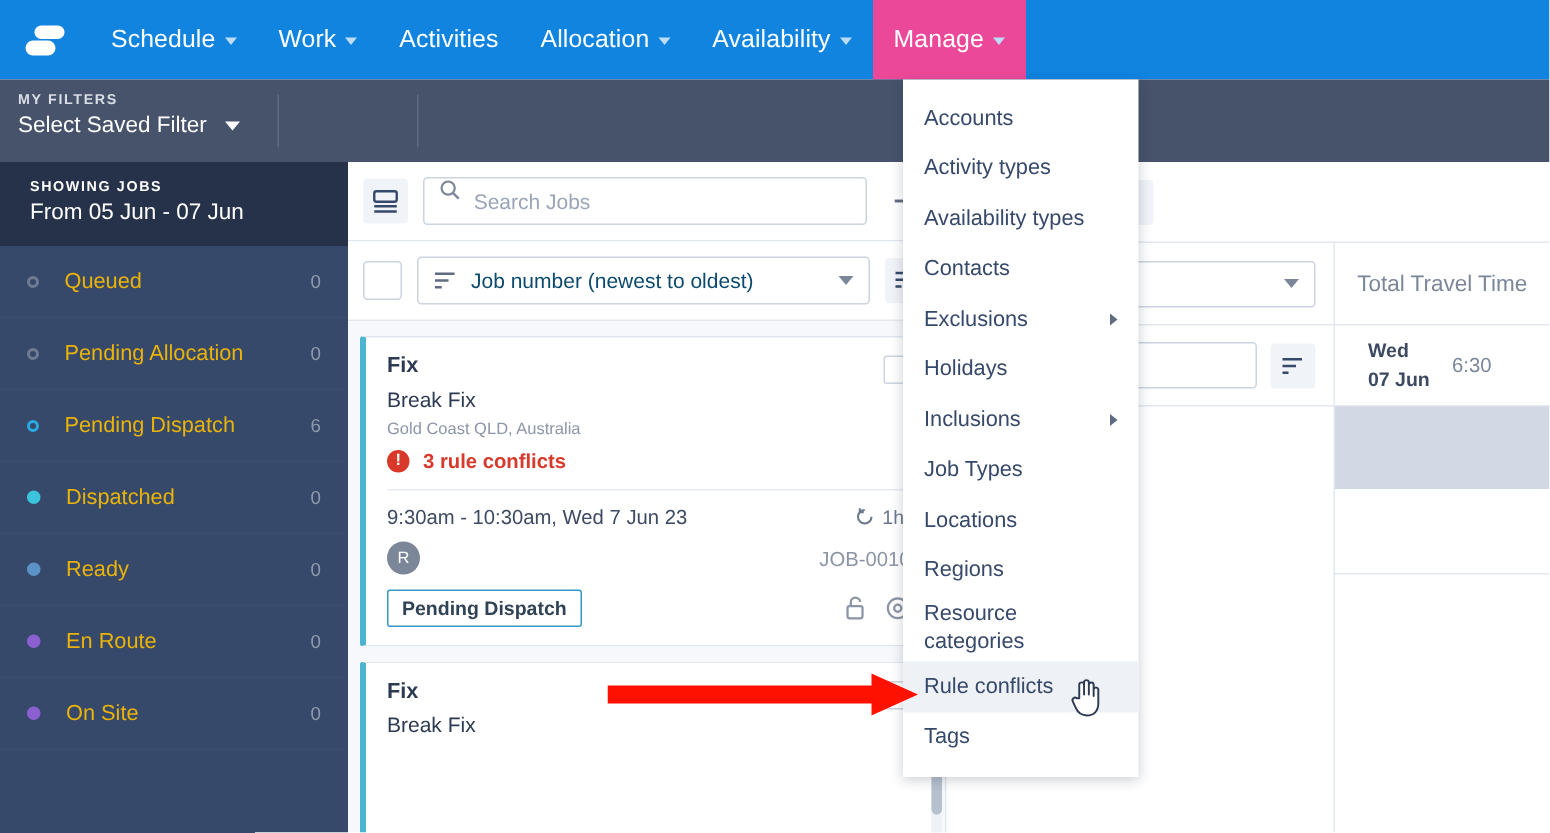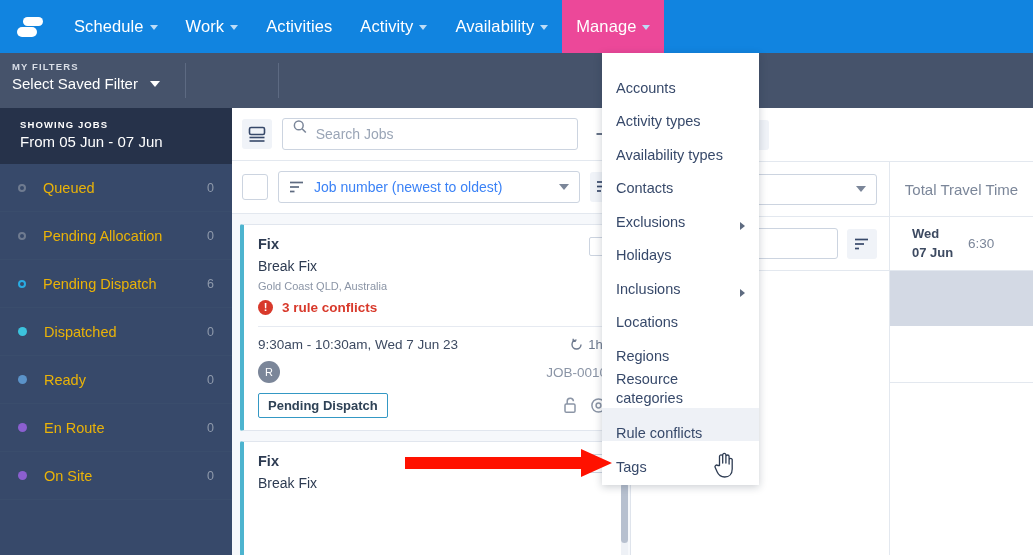--- a/index.html
+++ b/index.html
@@ -152,21 +152,21 @@
     height: 53px; background: #ffffff; border-bottom: 1px solid #e3e8ef;
     display: flex; align-items: center; padding: 0 10px; gap: 10px;
   }
   .checkbox-sq {
     width: 26px; height: 26px; border: 1px solid #ccd4e0; border-radius: 3px;
     background: #ffffff; flex: 0 0 auto; cursor: pointer;
   }
   .sort-select {
     flex: 1; height: 32px; border: 1px solid #ccd4e0; border-radius: 3px;
     display: flex; align-items: center; padding: 0 10px; gap: 9px;
-    background: #ffffff; font-size: 14px; color: #3b82f6; cursor: pointer;
+    background: #ffffff; font-size: 14px; color: #0c4a6e; cursor: pointer;
   }
   .sort-select .lbl { flex: 1; }
   .chev-gray {
     width: 0; height: 0; border-left: 5px solid transparent;
     border-right: 5px solid transparent; border-top: 6px solid #7b8699;
   }
 
   
   .cards-area { position: relative; height: 341px; overflow: hidden; padding: 10px 8px 0 8px; }
   .jobcard {
@@ -274,21 +274,21 @@
   }
   .rp-underline { height: 1px; background: #e3e8ef; margin-top: 56px; }
 
   
   .dropdown {
     position: absolute; left: 602px; top: 53px; width: 157px;
     background: #ffffff; box-shadow: 0 2px 8px rgba(20,30,50,.22);
     padding: 9px 0 10px 0; z-index: 50;
   }
   .menu-item {
-    height: 33.5px; display: flex; align-items: flex-end;
+    height: 33.5px; display: flex; align-items: center;
     padding: 0 14px; font-size: 14.5px; color: #37496a; cursor: pointer;
     position: relative;
   }
   .menu-item.two-line { height: 44px; line-height: 1.3; }
   .menu-item.hovered { background: #eef1f6; }
   .menu-item .mi-label { flex: 1; }
   .mi-arrow {
     width: 0; height: 0; border-top: 4.5px solid transparent;
     border-bottom: 4.5px solid transparent; border-left: 5.5px solid #5e6b80;
   }
@@ -315,21 +315,21 @@
           <span class="caret-down"></span>
         </div>
         <div class="navitem">
           <span>Work</span>
           <span class="caret-down"></span>
         </div>
         <div class="navitem">
           <span>Activities</span>
         </div>
         <div class="navitem">
-          <span>Activity</span>
+          <span>Allocation</span>
           <span class="caret-down"></span>
         </div>
         <div class="navitem">
           <span>Availability</span>
           <span class="caret-down"></span>
         </div>
         <div class="navitem active">
           <span>Manage</span>
           <span class="caret-down"></span>
         </div>
@@ -581,20 +581,23 @@
           <span class="mi-arrow"></span>
         </div>
         <div class="menu-item">
           <span class="mi-label">Holidays</span>
         </div>
         <div class="menu-item">
           <span class="mi-label">Inclusions</span>
           <span class="mi-arrow"></span>
         </div>
         <div class="menu-item">
+          <span class="mi-label">Job Types</span>
+        </div>
+        <div class="menu-item">
           <span class="mi-label">Locations</span>
         </div>
         <div class="menu-item">
           <span class="mi-label">Regions</span>
         </div>
         <div class="menu-item two-line">
           <span class="mi-label">Resource categories</span>
         </div>
         <div class="menu-item hovered">
           <span class="mi-label">Rule conflicts</span>

